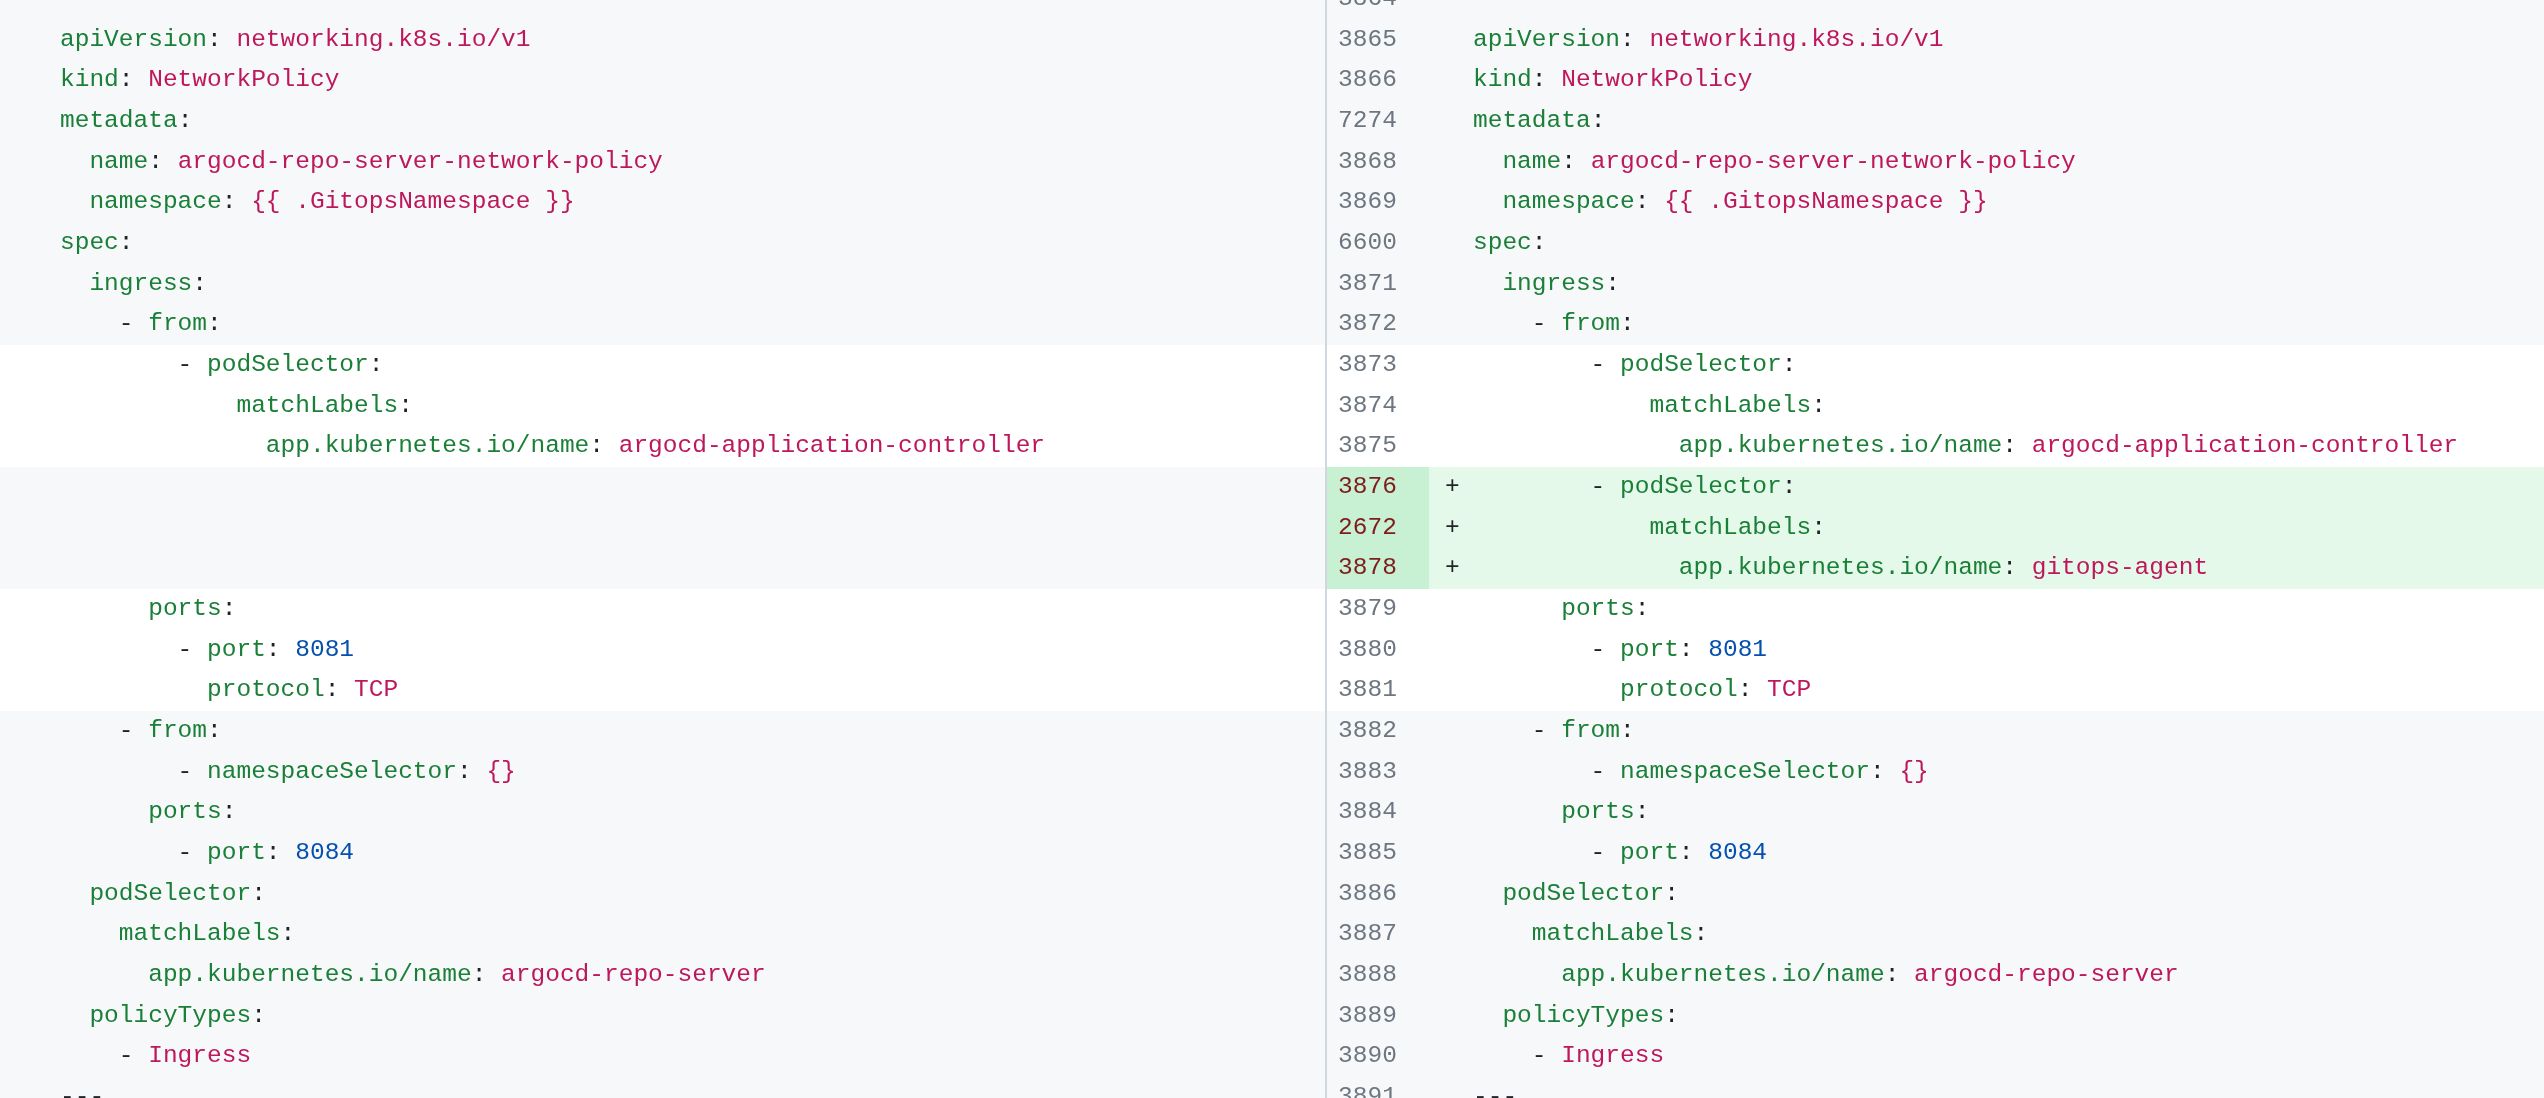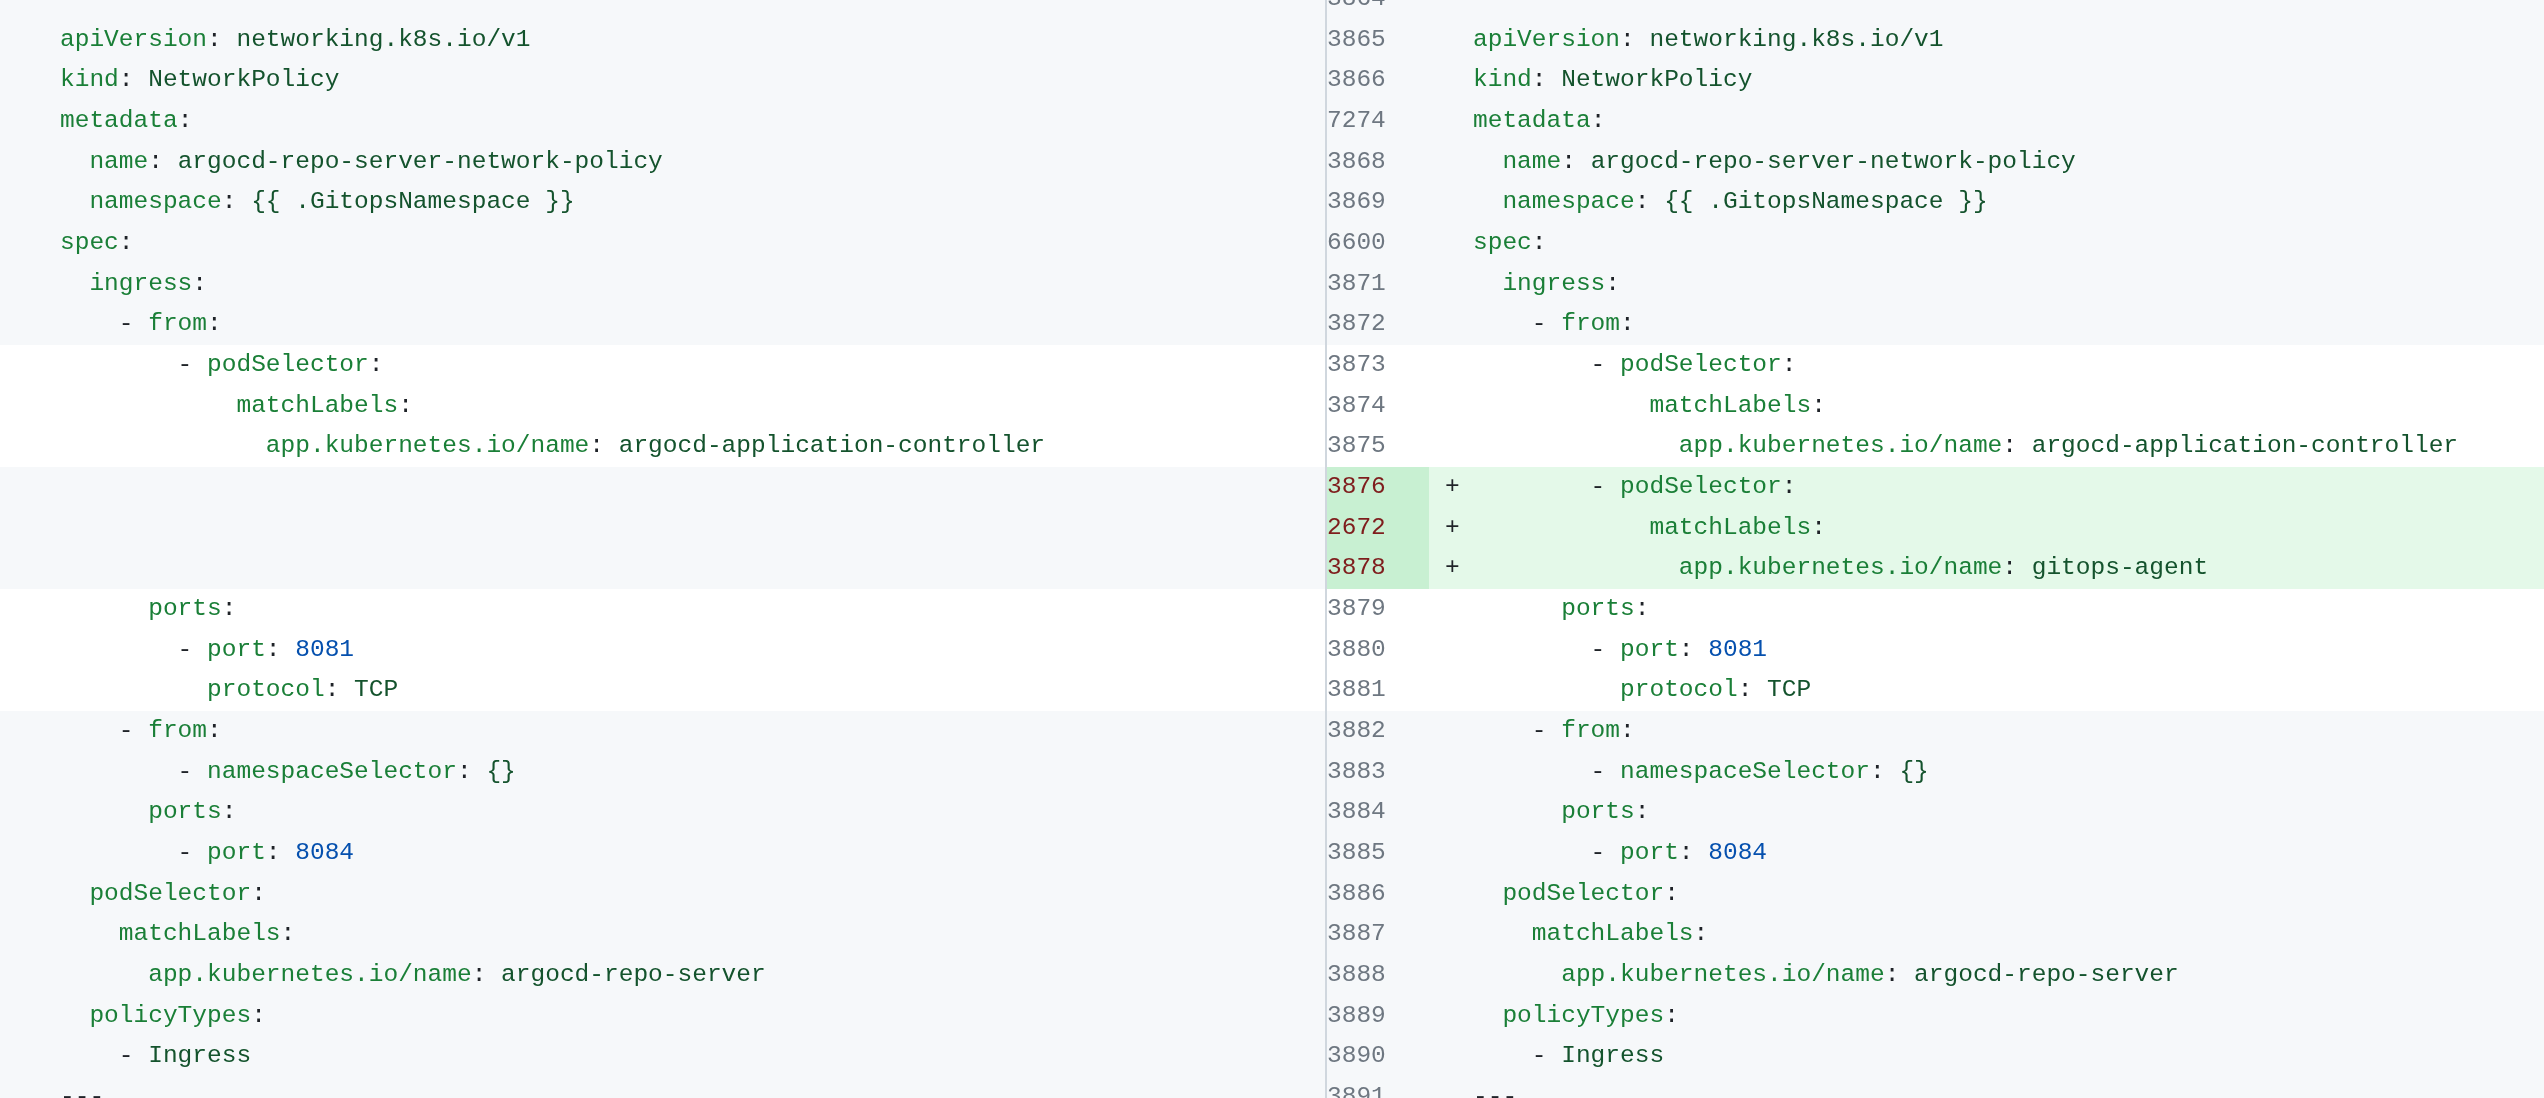--- a/index.html
+++ b/index.html
@@ -35,41 +35,41 @@
     padding-left: 60px;
   }
   .pane-divider {
     width: 2px;
     background: #d0d7de;
   }
   .num-cell {
     width: 102px;
     box-sizing: border-box;
     padding-right: 21px;
-    text-align: left;
+    text-align: center;
     color: #6e7781;
   }
   .marker-cell {
     width: 44px;
     box-sizing: border-box;
     padding-left: 16px;
     color: #1f2328;
   }
   .right-code {
     flex: 1 1 auto;
   }
   
   .bg-expanded { background: #f6f8fa; }
   .bg-context  { background: #ffffff; }
   .bg-added    { background: #e4f9e9; }
   .bg-added-num { background: #c8f0d2; color: #7f1d1d; }
   .bg-empty    { background: #f6f8fa; }
   
   .tk-key   { color: #1a7f37; }
-  .tk-str   { color: #14532d; }
+  .tk-str   { color: #be185d; }
   .tk-num   { color: #0550ae; }
   .tk-plain { color: #1f2328; }
 </style>
 </head>
 <body>
 
 <div id="diff-root">
   <div id="rows">
       <div class="diff-row"><div class="cell left-code bg-expanded"><span class="tk-plain">---</span></div><div class="cell pane-divider"></div><div class="cell num-cell bg-expanded">3864</div><div class="cell marker-cell bg-expanded"></div><div class="cell right-code bg-expanded"><span class="tk-plain">---</span></div></div>
       <div class="diff-row"><div class="cell left-code bg-expanded"><span class="tk-key">apiVersion</span><span class="tk-plain">: </span><span class="tk-str">networking.k8s.io/v1</span></div><div class="cell pane-divider"></div><div class="cell num-cell bg-expanded">3865</div><div class="cell marker-cell bg-expanded"></div><div class="cell right-code bg-expanded"><span class="tk-key">apiVersion</span><span class="tk-plain">: </span><span class="tk-str">networking.k8s.io/v1</span></div></div>

